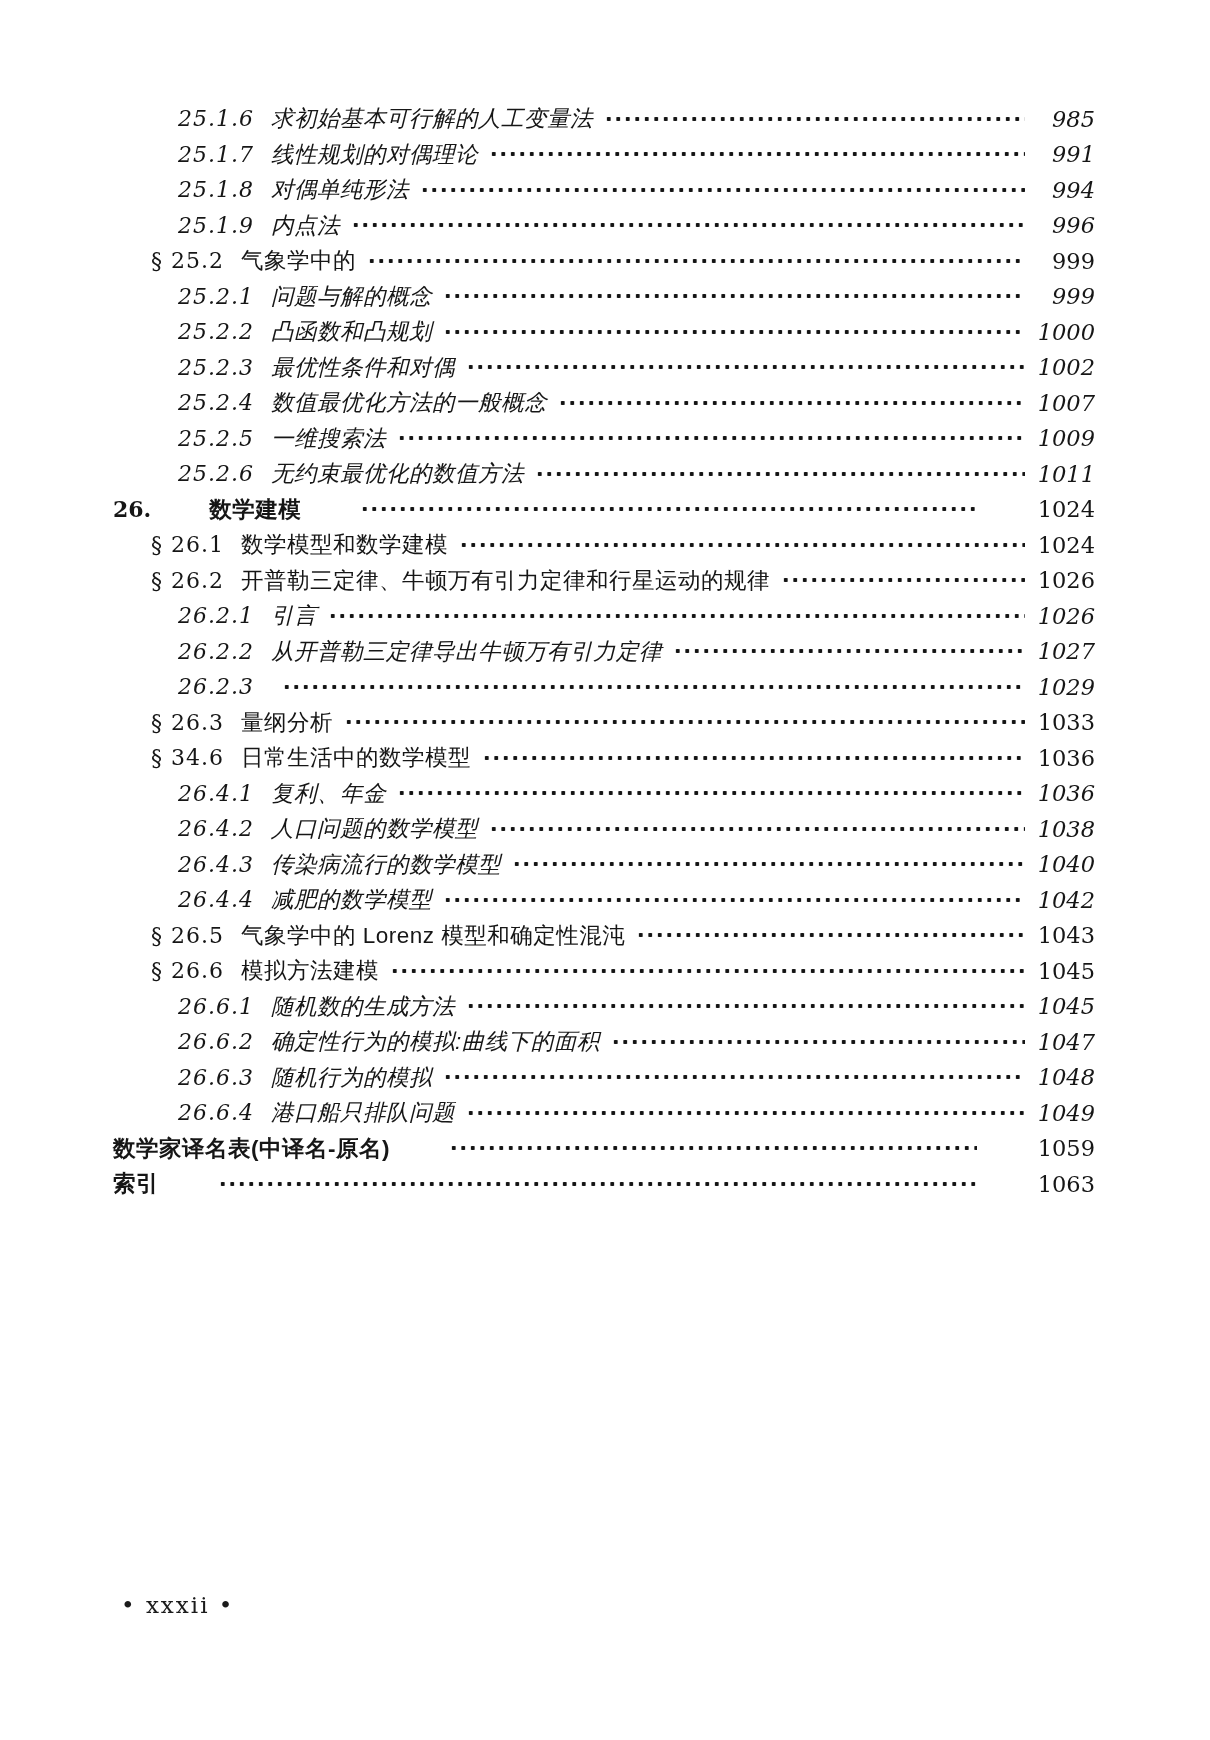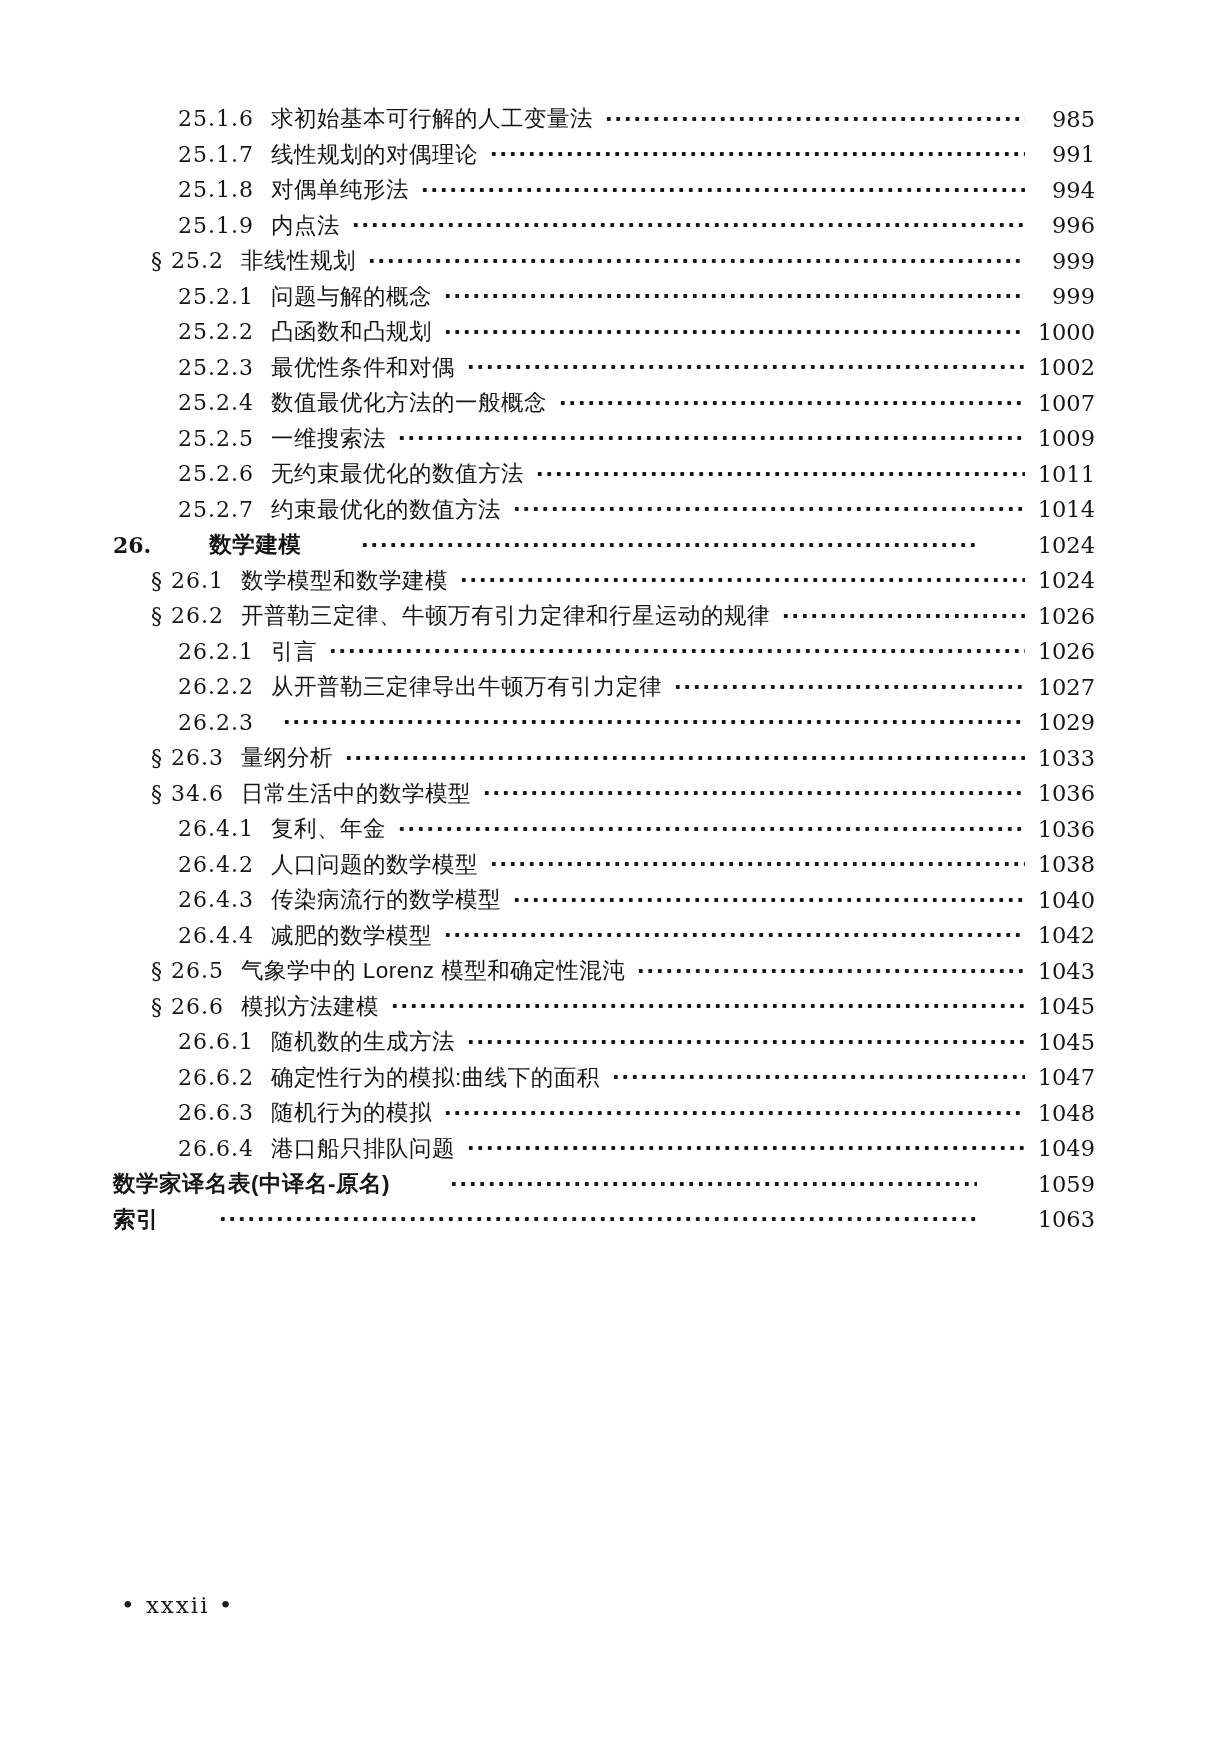--- a/index.html
+++ b/index.html
@@ -30,21 +30,21 @@
     height: 35.5px;
     font-size: 22.5px;
     white-space: nowrap;
   }
   .row.lv1 {
     padding-left: 0;
     font-weight: 700;
     gap: 48px;
   }
   .row.lv2 { padding-left: 38px; }
-  .row.lv3 { padding-left: 65px; }
+  .row.lv3 { padding-left: 65px; font-style: italic; }
 
   .num {
     font-family: "DejaVu Serif", "Liberation Serif", serif;
     font-size: 22px;
     letter-spacing: 1px;
     margin-right: 17px;
     flex: 0 0 auto;
   }
   .row.lv1 .num { margin-right: 10px; letter-spacing: 0; }
   .title {
@@ -103,21 +103,21 @@
         <span class="page">994</span>
       </div>
       <div class="row lv3">
         <span class="num">25.1.9</span>
         <span class="title">内点法</span>
         <span class="leader"></span>
         <span class="page">996</span>
       </div>
       <div class="row lv2">
         <span class="num">§ 25.2</span>
-        <span class="title">非线性规划</span>
+        <span class="title">气象学中的</span>
         <span class="leader"></span>
         <span class="page">999</span>
       </div>
       <div class="row lv3">
         <span class="num">25.2.1</span>
         <span class="title">问题与解的概念</span>
         <span class="leader"></span>
         <span class="page">999</span>
       </div>
       <div class="row lv3">
@@ -142,26 +142,20 @@
         <span class="num">25.2.5</span>
         <span class="title">一维搜索法</span>
         <span class="leader"></span>
         <span class="page">1009</span>
       </div>
       <div class="row lv3">
         <span class="num">25.2.6</span>
         <span class="title">无约束最优化的数值方法</span>
         <span class="leader"></span>
         <span class="page">1011</span>
-      </div>
-      <div class="row lv3">
-        <span class="num">25.2.7</span>
-        <span class="title">约束最优化的数值方法</span>
-        <span class="leader"></span>
-        <span class="page">1014</span>
       </div>
       <div class="row lv1">
         <span class="num">26.</span>
         <span class="title">数学建模</span>
         <span class="leader"></span>
         <span class="page">1024</span>
       </div>
       <div class="row lv2">
         <span class="num">§ 26.1</span>
         <span class="title">数学模型和数学建模</span>

